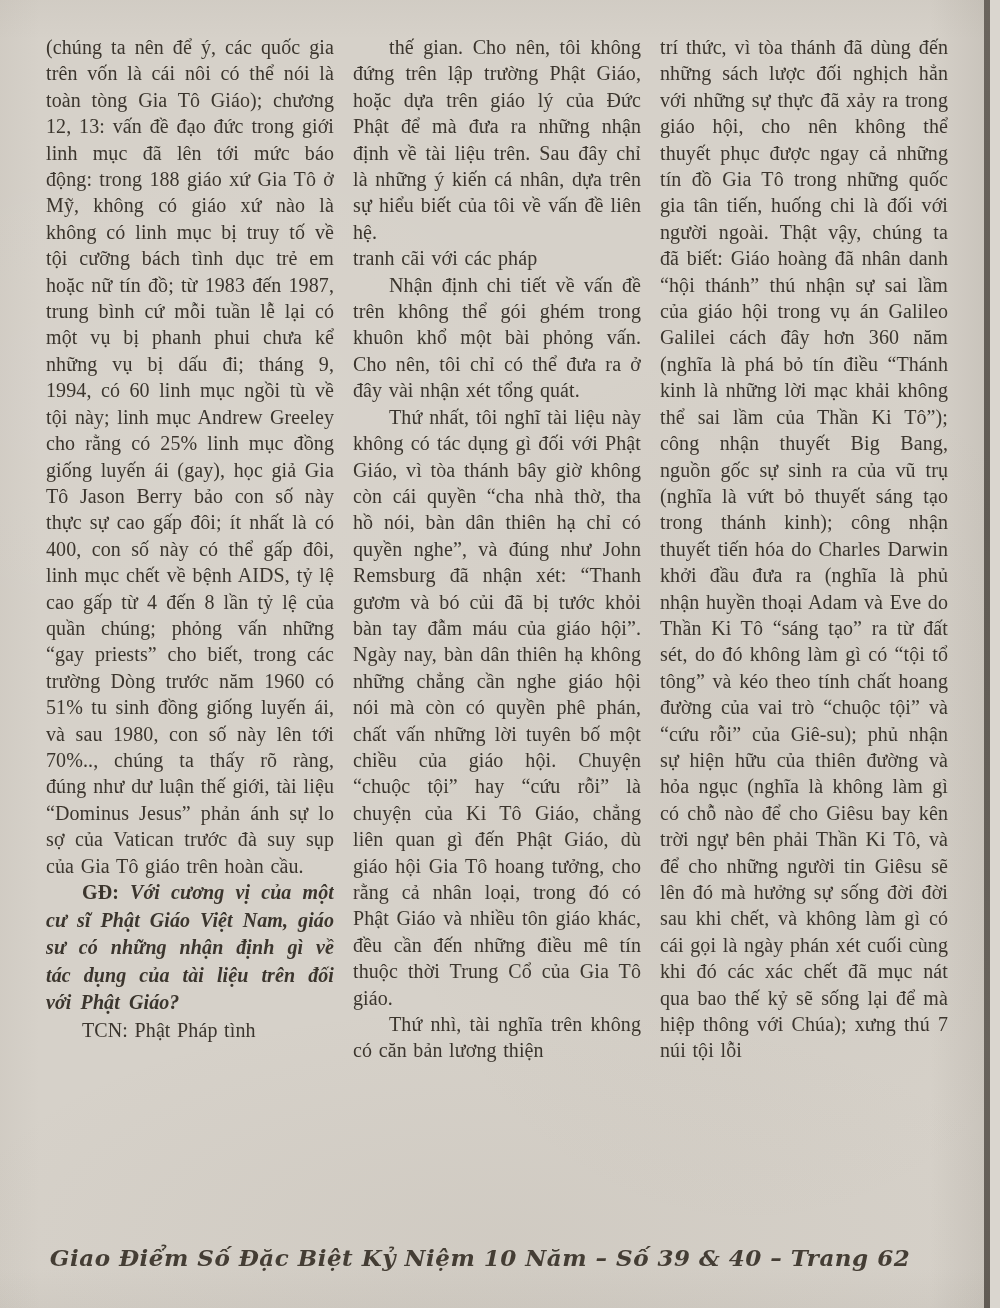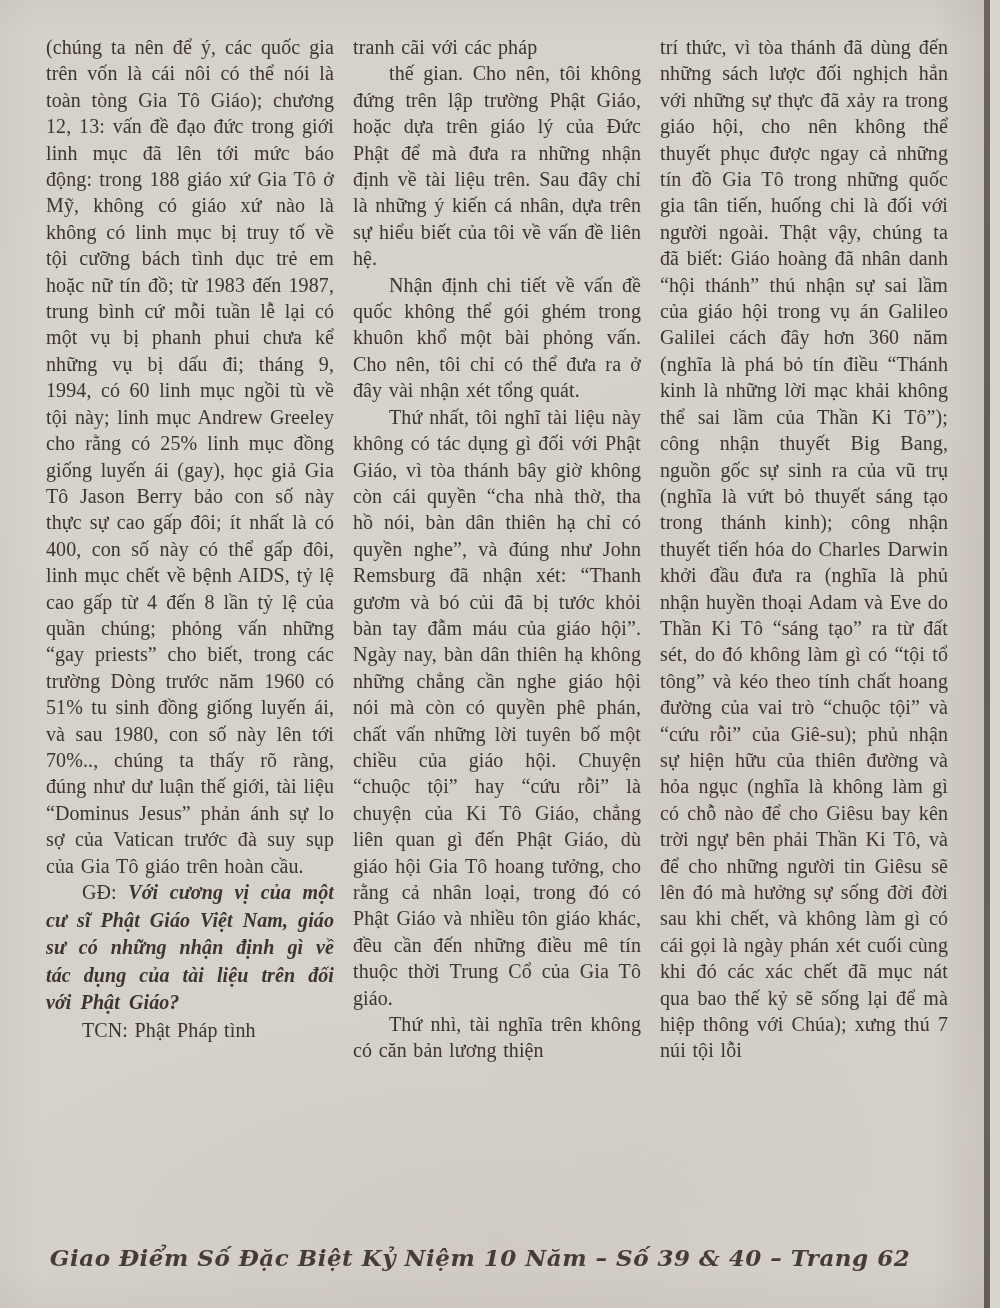--- a/index.html
+++ b/index.html
@@ -46,21 +46,21 @@
     line-height: 26.4px;
     text-align: justify;
     word-spacing: 1.5px;
     letter-spacing: 0.1px;
   }
   .para.indent {
     text-indent: 36px;
   }
   .para .q-lead {
     font-style: normal;
-    font-weight: normal;
+    font-weight: bold;
   }
   .para.question {
     font-weight: bold;
     font-style: italic;
     word-spacing: 4px;
     line-height: 27.5px;
   }
   .footer {
     position: absolute;
     left: 0;
@@ -99,23 +99,23 @@
 
   <div class="columns">
 
     <div class="col">
       <p class="para">(chúng ta nên để ý, các quốc gia trên vốn là cái nôi có thể nói là toàn tòng Gia Tô Giáo); chương 12, 13: vấn đề đạo đức trong giới linh mục đã lên tới mức báo động: trong 188 giáo xứ Gia Tô ở Mỹ, không có giáo xứ nào là không có linh mục bị truy tố về tội cưỡng bách tình dục trẻ em hoặc nữ tín đồ; từ 1983 đến 1987, trung bình cứ mỗi tuần lễ lại có một vụ bị phanh phui chưa kể những vụ bị dấu đi; tháng 9, 1994, có 60 linh mục ngồi tù về tội này; linh mục Andrew Greeley cho rằng có 25% linh mục đồng giống luyến ái (gay), học giả Gia Tô Jason Berry bảo con số này thực sự cao gấp đôi; ít nhất là có 400, con số này có thể gấp đôi, linh mục chết về bệnh AIDS, tỷ lệ cao gấp từ 4 đến 8 lần tỷ lệ của quần chúng; phỏng vấn những “gay priests” cho biết, trong các trường Dòng trước năm 1960 có 51% tu sinh đồng giống luyến ái, và sau 1980, con số này lên tới 70%.., chúng ta thấy rõ ràng, đúng như dư luận thế giới, tài liệu “Dominus Jesus” phản ánh sự lo sợ của Vatican trước đà suy sụp của Gia Tô giáo trên hoàn cầu.</p>
       <p class="para indent question"><span class="q-lead">GĐ:</span> <span>Với cương vị của một cư sĩ Phật Giáo Việt Nam, giáo sư có những nhận định gì về tác dụng của tài liệu trên đối với Phật Giáo?</span></p>
       <p class="para indent">TCN: Phật Pháp tình</p>
     </div>
 
     <div class="col">
+      <p class="para indent">thế gian. Cho nên, tôi không đứng trên lập trường Phật Giáo, hoặc dựa trên giáo lý của Đức Phật để mà đưa ra những nhận định về tài liệu trên. Sau đây chỉ là những ý kiến cá nhân, dựa trên sự hiểu biết của tôi về vấn đề liên hệ.</p>
       <p class="para">tranh cãi với các pháp</p>
-      <p class="para indent">thế gian. Cho nên, tôi không đứng trên lập trường Phật Giáo, hoặc dựa trên giáo lý của Đức Phật để mà đưa ra những nhận định về tài liệu trên. Sau đây chỉ là những ý kiến cá nhân, dựa trên sự hiểu biết của tôi về vấn đề liên hệ.</p>
-      <p class="para indent">Nhận định chi tiết về vấn đề quốc không thể gói ghém trong khuôn khổ một bài phỏng vấn. Cho nên, tôi chỉ có thể đưa ra ở đây vài nhận xét tổng quát.</p>
+      <p class="para indent">Nhận định chi tiết về vấn đề trên không thể gói ghém trong khuôn khổ một bài phỏng vấn. Cho nên, tôi chỉ có thể đưa ra ở đây vài nhận xét tổng quát.</p>
       <p class="para indent">Thứ nhất, tôi nghĩ tài liệu này không có tác dụng gì đối với Phật Giáo, vì tòa thánh bây giờ không còn cái quyền “cha nhà thờ, tha hồ nói, bàn dân thiên hạ chỉ có quyền nghe”, và đúng như John Remsburg đã nhận xét: “Thanh gươm và bó củi đã bị tước khỏi bàn tay đẫm máu của giáo hội”. Ngày nay, bàn dân thiên hạ không những chẳng cần nghe giáo hội nói mà còn có quyền phê phán, chất vấn những lời tuyên bố một chiều của giáo hội. Chuyện “chuộc tội” hay “cứu rỗi” là chuyện của Ki Tô Giáo, chẳng liên quan gì đến Phật Giáo, dù giáo hội Gia Tô hoang tưởng, cho rằng cả nhân loại, trong đó có Phật Giáo và nhiều tôn giáo khác, đều cần đến những điều mê tín thuộc thời Trung Cổ của Gia Tô giáo.</p>
       <p class="para indent">Thứ nhì, tài nghĩa trên không có căn bản lương thiện</p>
     </div>
 
     <div class="col">
       <p class="para">trí thức, vì tòa thánh đã dùng đến những sách lược đối nghịch hẳn với những sự thực đã xảy ra trong giáo hội, cho nên không thể thuyết phục được ngay cả những tín đồ Gia Tô trong những quốc gia tân tiến, huống chi là đối với người ngoài. Thật vậy, chúng ta đã biết: Giáo hoàng đã nhân danh “hội thánh” thú nhận sự sai lầm của giáo hội trong vụ án Galileo Galilei cách đây hơn 360 năm (nghĩa là phá bỏ tín điều “Thánh kinh là những lời mạc khải không thể sai lầm của Thần Ki Tô”); công nhận thuyết Big Bang, nguồn gốc sự sinh ra của vũ trụ (nghĩa là vứt bỏ thuyết sáng tạo trong thánh kinh); công nhận thuyết tiến hóa do Charles Darwin khởi đầu đưa ra (nghĩa là phủ nhận huyền thoại Adam và Eve do Thần Ki Tô “sáng tạo” ra từ đất sét, do đó không làm gì có “tội tổ tông” và kéo theo tính chất hoang đường của vai trò “chuộc tội” và “cứu rỗi” của Giê-su); phủ nhận sự hiện hữu của thiên đường và hỏa ngục (nghĩa là không làm gì có chỗ nào để cho Giêsu bay kên trời ngự bên phải Thần Ki Tô, và để cho những người tin Giêsu sẽ lên đó mà hưởng sự sống đời đời sau khi chết, và không làm gì có cái gọi là ngày phán xét cuối cùng khi đó các xác chết đã mục nát qua bao thế kỷ sẽ sống lại để mà hiệp thông với Chúa); xưng thú 7 núi tội lỗi</p>
     </div>
 
   </div>
 

